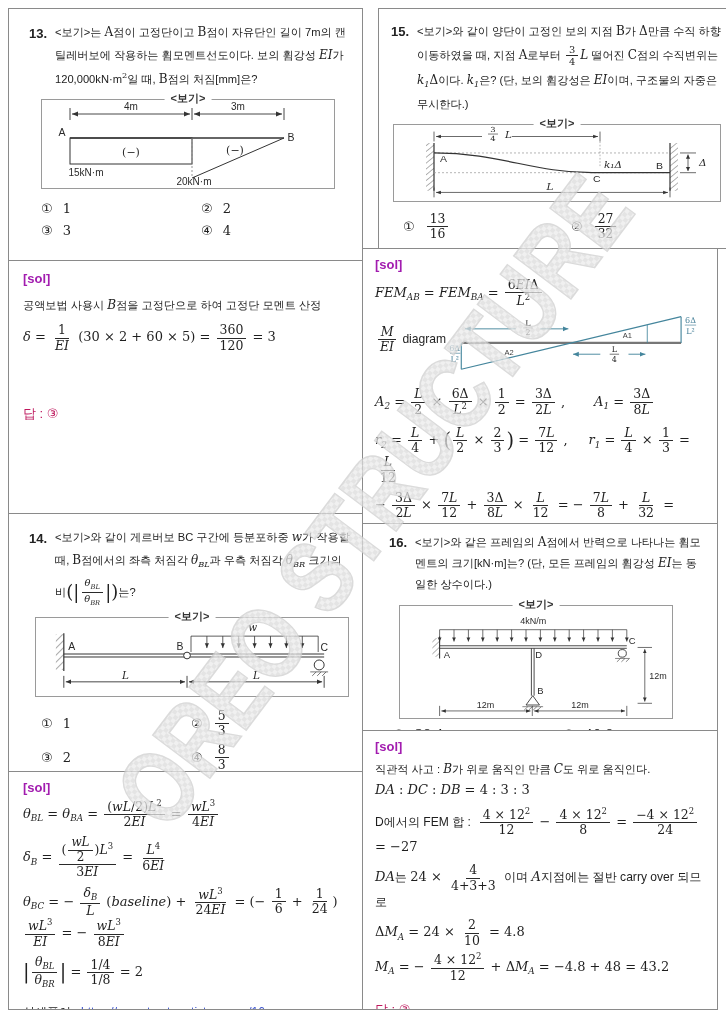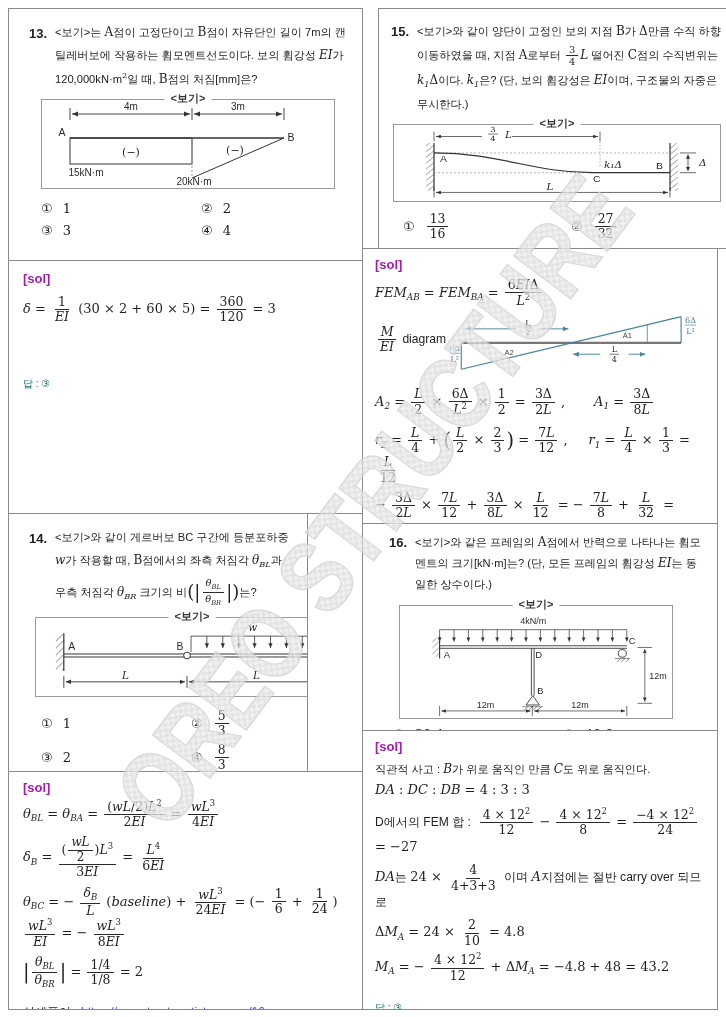--- a/index.html
+++ b/index.html
@@ -17,21 +17,21 @@
          background:#fff;padding:0 6px;font-size:11px;color:#333;white-space:nowrap;font-weight:bold;}
   
   .opts{display:grid;grid-template-columns:160px 1fr;row-gap:7px;margin-top:12px;padding-left:12px;}
   .opt{display:flex;align-items:center;gap:10px;}
   .omark{font-family:"DejaVu Sans",sans-serif;font-size:13px;color:#222;}
   .oval{font-family:"DejaVu Serif",serif;font-size:13px;color:#222;}
   .oval .frac{font-size:0.95em;}
   
   .solhdr{font-size:13px;font-weight:bold;color:#a21caf;margin-bottom:9px;}
   .ktext{font-size:12px;color:#222;margin-bottom:6px;line-height:1.7;}
-  .ans{font-size:10px;color:#0f766e;}
+  .ans{font-size:13px;color:#be185d;}
   .linkrow{font-size:12px;color:#222;}
   a.ext{color:#3a52cc;text-decoration:underline;font-size:12px;}
   
   .mrow{font-family:"DejaVu Serif",serif;font-size:13px;color:#1f1f1f;line-height:1.35;}
   .m-t{font-family:"DejaVu Serif",serif;}
   .m-i{font-family:"DejaVu Serif",serif;font-style:italic;}
   .m-s{font-family:"Liberation Sans","DejaVu Sans",sans-serif;font-size:0.93em;}
   .m-sub{font-family:"DejaVu Serif",serif;font-style:italic;font-size:0.68em;vertical-align:-0.4em;}
   .m-sup{font-family:"DejaVu Serif",serif;font-size:0.68em;vertical-align:0.6em;}
   .m-big{font-family:"DejaVu Serif",serif;font-size:1.5em;font-weight:300;vertical-align:-0.12em;}
@@ -105,31 +105,32 @@
       </div>
     <div class="opt">
         <span class="omark">④</span>
         <span class="oval"><span class="m-t">4</span></span>
       </div>
   </div>
 </div>
 
 <div class="cell" style="left:8px;top:260px;width:355px;height:254px;padding:10px 14px;">
   <div class="solhdr">[sol]</div>
+  <div class="ktext"><span class="m-s">공액보법 사용시 </span><span class="m-i">B</span><span class="m-s">점을 고정단으로 하여 고정단 모멘트 산정</span></div>
   <div class="mrow" style="margin-top:8px;"><span class="m-i">δ</span><span class="m-t"> = </span><span class="frac">
         <span class="fn"><span class="m-t">1</span></span>
         <span class="fd"><span class="m-i">EI</span></span>
       </span><span class="m-t"> (30 × 2 + 60 × 5) = </span><span class="frac">
         <span class="fn"><span class="m-t">360</span></span>
         <span class="fd"><span class="m-t">120</span></span>
       </span><span class="m-t"> = 3</span></div>
   <div class="ans" style="margin-top:52px;">답 : ③</div>
 </div>
 
-<div class="cell" style="left:8px;top:513px;width:300px;height:259px;padding:12px 12px 0 20px;">
+<div class="cell" style="left:8px;top:513px;width:355px;height:259px;padding:12px 12px 0 20px;">
   <div class="qhead">
     <div class="qnum">14.</div>
     <div class="qtext"><span class="m-s">&lt;보기&gt;와 같이 게르버보 BC 구간에 등분포하중 </span><span class="m-i">w</span><span class="m-s">가 작용할 때, </span><span class="m-t">B</span><span class="m-s">점에서의 좌측 처짐각 </span><span class="m-i">θ</span><span class="m-sub">BL</span><span class="m-s">과 우측 처짐각 </span><span class="m-i">θ</span><span class="m-sub">BR</span><span class="m-s"> 크기의 비</span><span class="m-big">(|</span><span class="frac">
           <span class="fn"><span class="m-i">θ</span><span class="m-sub">BL</span></span>
           <span class="fd"><span class="m-i">θ</span><span class="m-sub">BR</span></span>
         </span><span class="m-big">|)</span><span class="m-s">는?</span></div>
   </div>
   <div class="bbox" style="margin-left:6px;width:312px;height:78px;">
     <span class="bokgi">&lt;보기&gt;</span>
     <svg width="310" height="76" viewBox="0 0 312 76">

